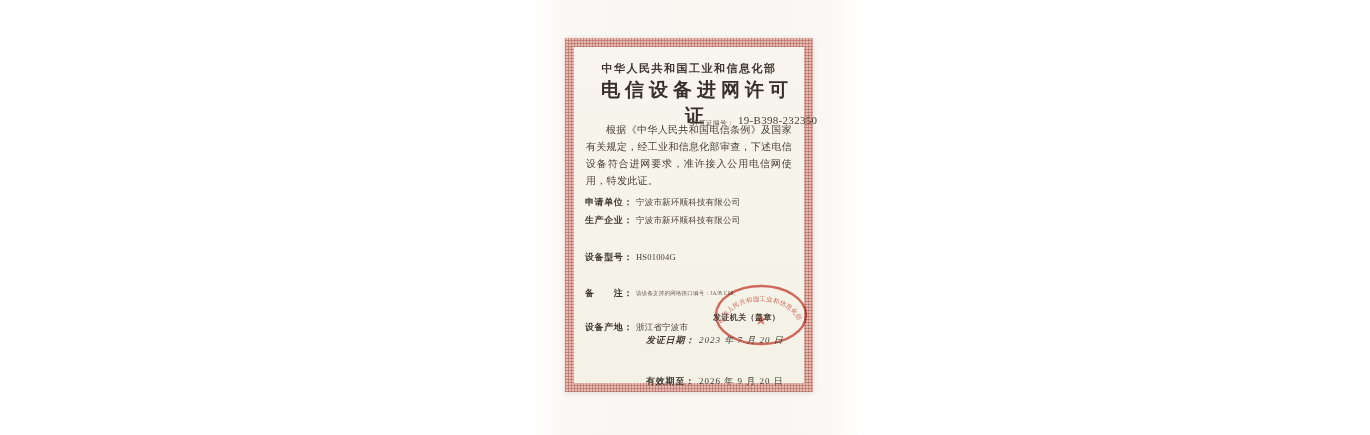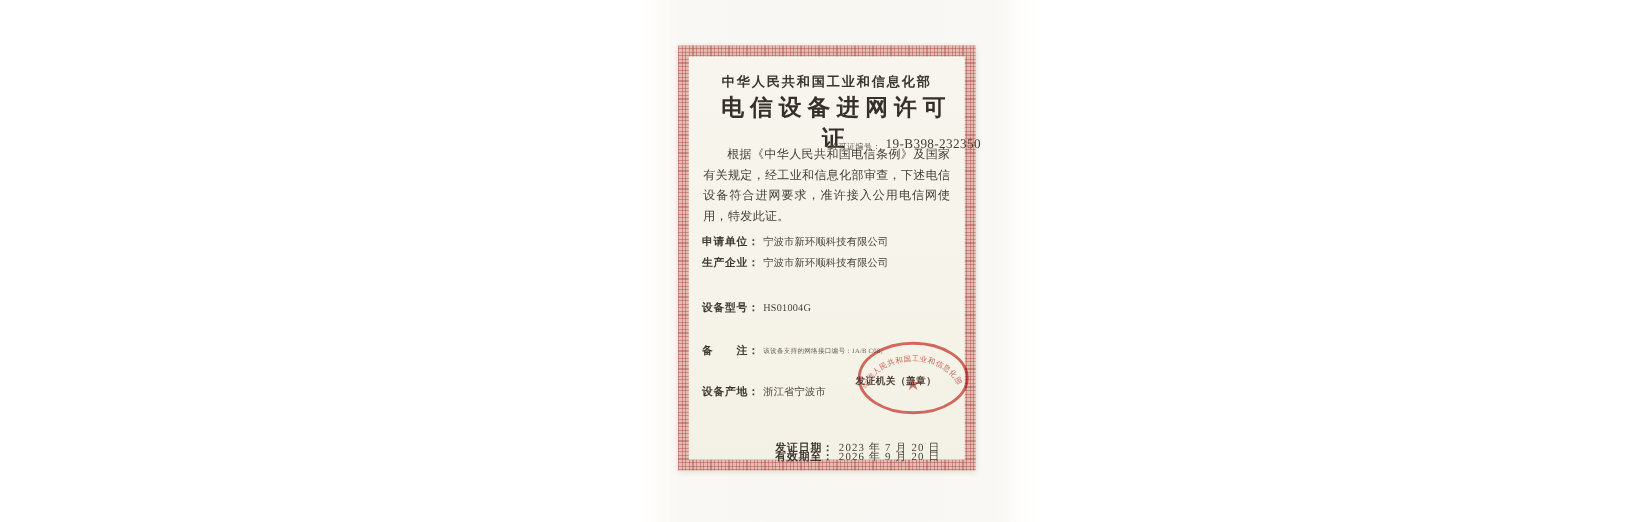--- a/index.html
+++ b/index.html
@@ -62,21 +62,21 @@
   .seal{
     position:absolute;left:139px;top:236px;width:96px;height:64px;
     mix-blend-mode:multiply;opacity:.92;
   }
   .seal-label{
     position:absolute;left:139px;top:265px;width:96px;text-align:left;
     font-size:8px;font-weight:bold;color:#4a3c35;letter-spacing:.4px;
   }
 
   .daterow{position:absolute;left:72px;white-space:nowrap;}
-  .d0{top:316px;} .d1{top:323px;}
+  .d0{top:282px;font-style:italic;} .d1{top:323px;}
   .dlabel{font-size:9px;font-weight:bold;color:#3e3a32;letter-spacing:.8px;}
   .dvalue{font-size:9px;color:#45413a;letter-spacing:1px;margin-left:4px;}
 </style>
 </head>
 <body>
 
 <div class="screen">
   <div class="photo"></div>
 
   <div class="cert">

